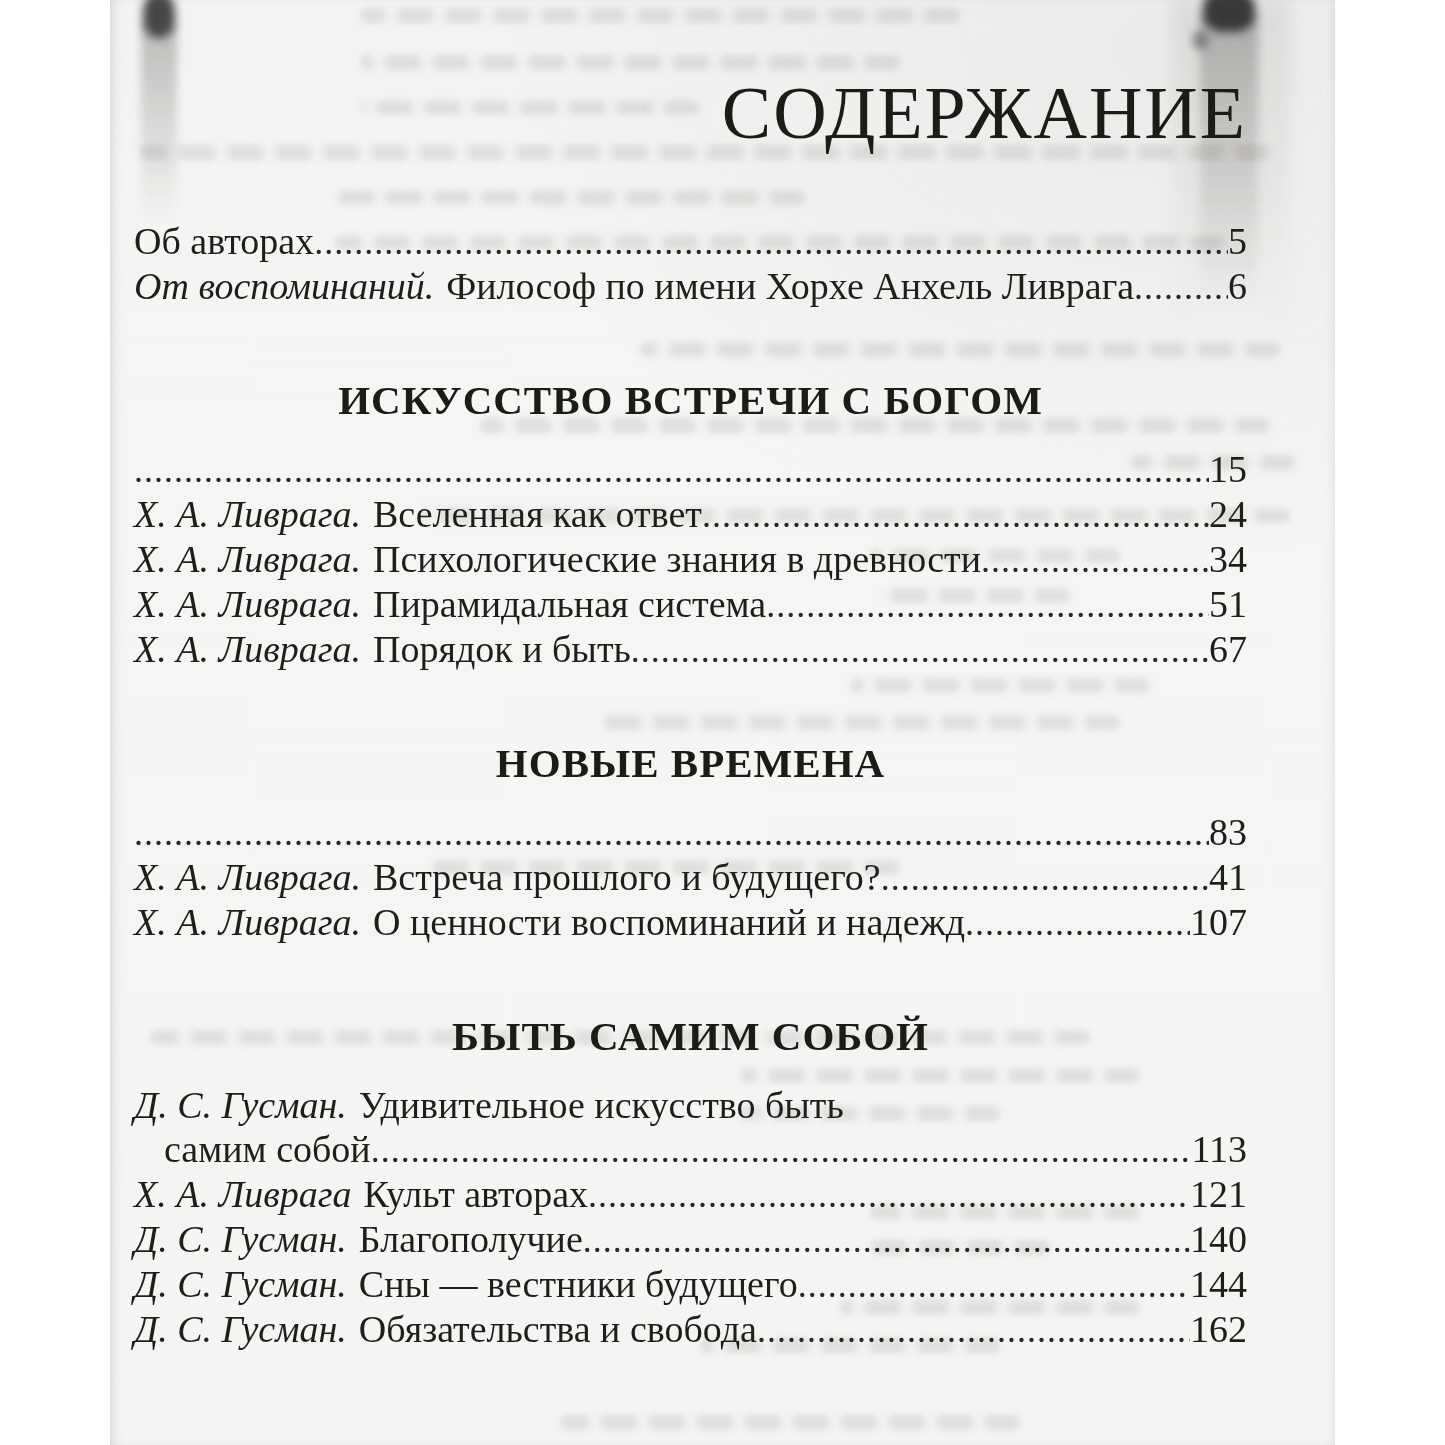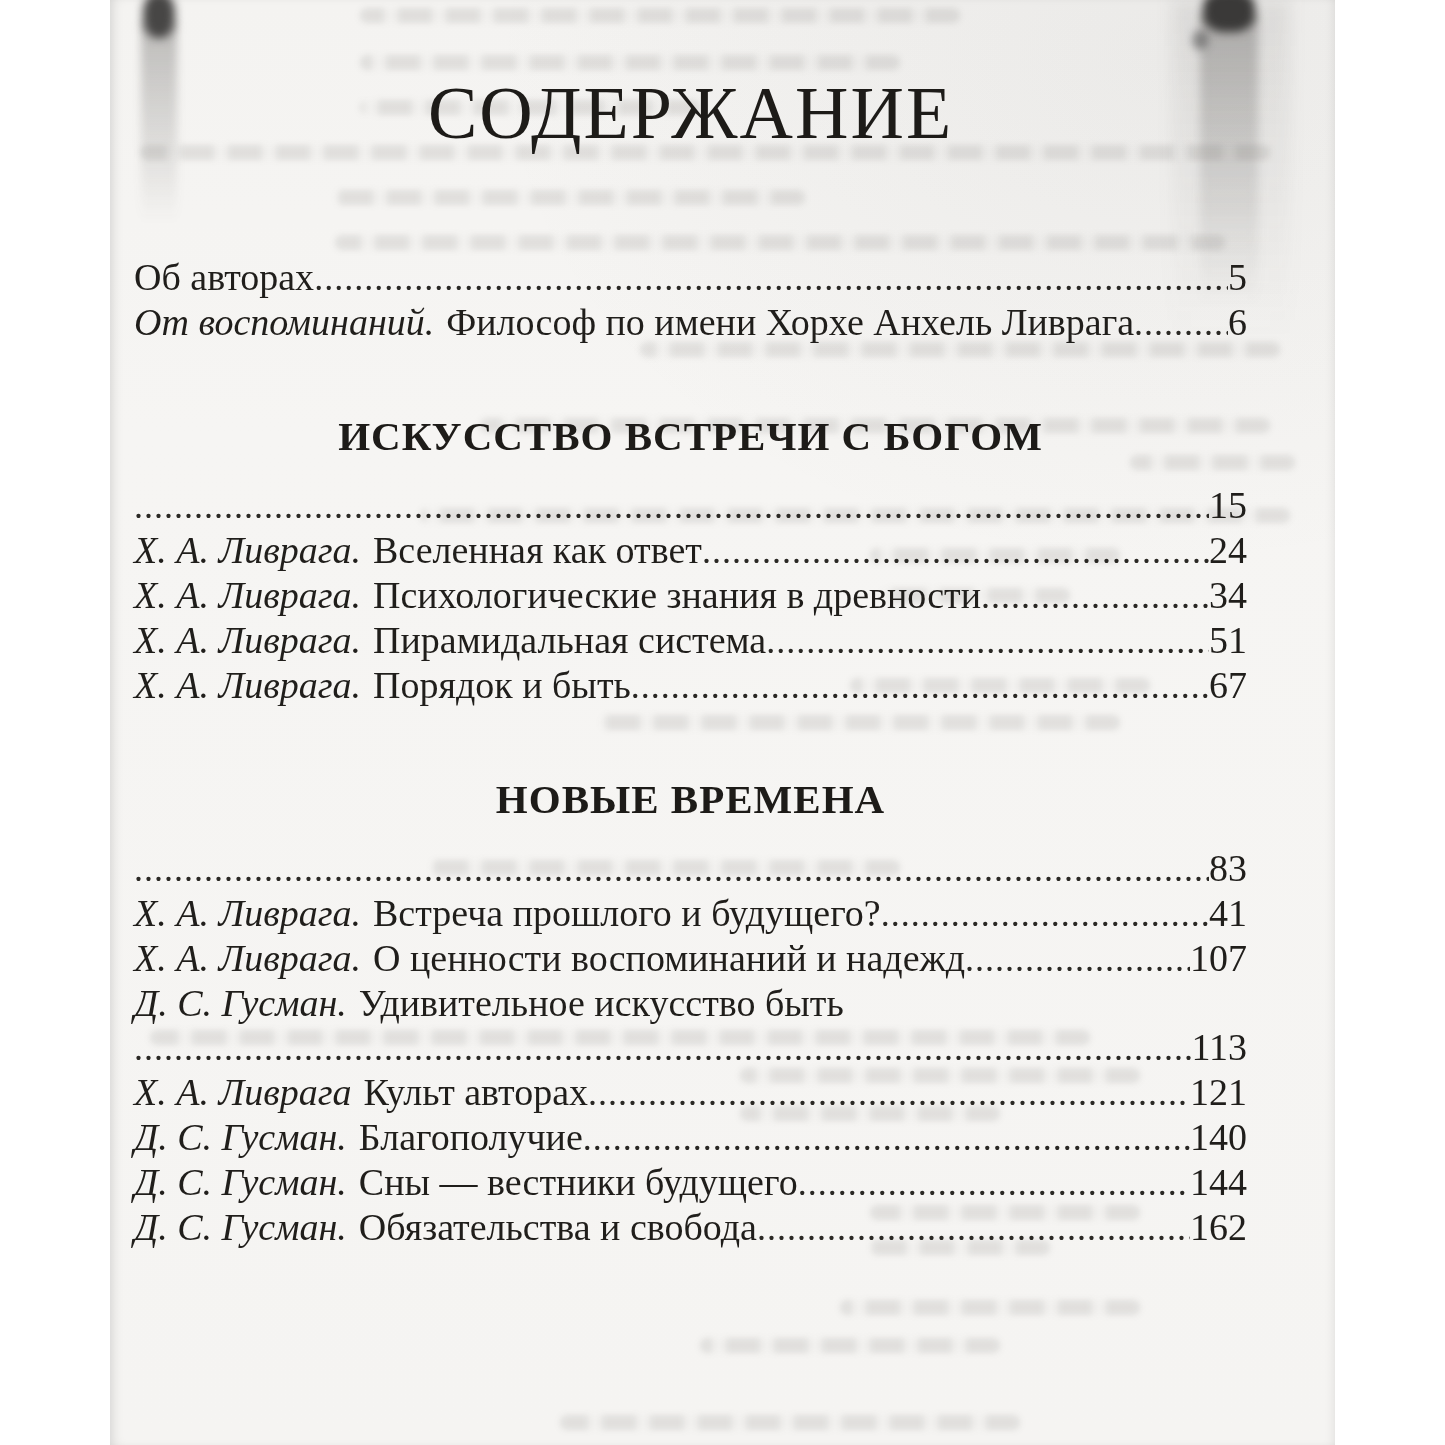--- a/index.html
+++ b/index.html
@@ -40,24 +40,24 @@
       rgba(70,68,64,.115) 0px,rgba(70,68,64,.115) 34px,
       rgba(70,68,64,.025) 34px,rgba(70,68,64,.025) 48px);
     filter:blur(3px);
   }
   
   .content{
     position:absolute;left:24px;top:0;width:1113px;height:1445px;
     color:#201e1b;
   }
   h1.title{
-    margin:76px 0 0 0;text-align:center;font-size:74px;line-height:74px;
+    margin:76px 0 0 0;text-align:right;font-size:74px;line-height:74px;
     font-weight:400;letter-spacing:2px;color:#1d1b18;
   }
-  .front-block{margin-top:105px;}
+  .front-block{margin-top:69px;}
   h2.section{
     margin:68px 0 24px 0;text-align:center;font-size:41px;line-height:46px;
     font-weight:700;letter-spacing:1px;color:#1d1b18;
   }
   .row{
     display:flex;align-items:baseline;font-size:38px;line-height:44px;white-space:nowrap;
   }
   .row .t{flex:0 0 auto;}
   .row .pre, .row .author{font-style:italic;margin-right:12px;}
   .row .indent{margin-left:30px;}
@@ -162,25 +162,27 @@
           <span class="leader">............................................................................................................................................................................................................................</span>
           <span class="num">41</span>
         </div>
         <div class="row">
           <span class="t"><span class="author">Х. А. Ливрага.</span><span>О ценности воспоминаний и надежд</span></span>
           <span class="leader">............................................................................................................................................................................................................................</span>
           <span class="num">107</span>
         </div>
       </div>
 
+      <h2 class="section">БЫТЬ САМИМ СОБОЙ</h2>
       <div>
         <div class="row">
           <span class="t"><span class="author">Д. С. Гусман.</span><span>Удивительное искусство быть</span></span>
         </div>
         <div class="row">
+          <span class="t indent">самим собой</span>
           <span class="leader">............................................................................................................................................................................................................................</span>
           <span class="num">113</span>
         </div>
         <div class="row">
           <span class="t"><span class="author">Х. А. Ливрага</span><span>Культ авторах</span></span>
           <span class="leader">............................................................................................................................................................................................................................</span>
           <span class="num">121</span>
         </div>
         <div class="row">
           <span class="t"><span class="author">Д. С. Гусман.</span><span>Благополучие</span></span>

